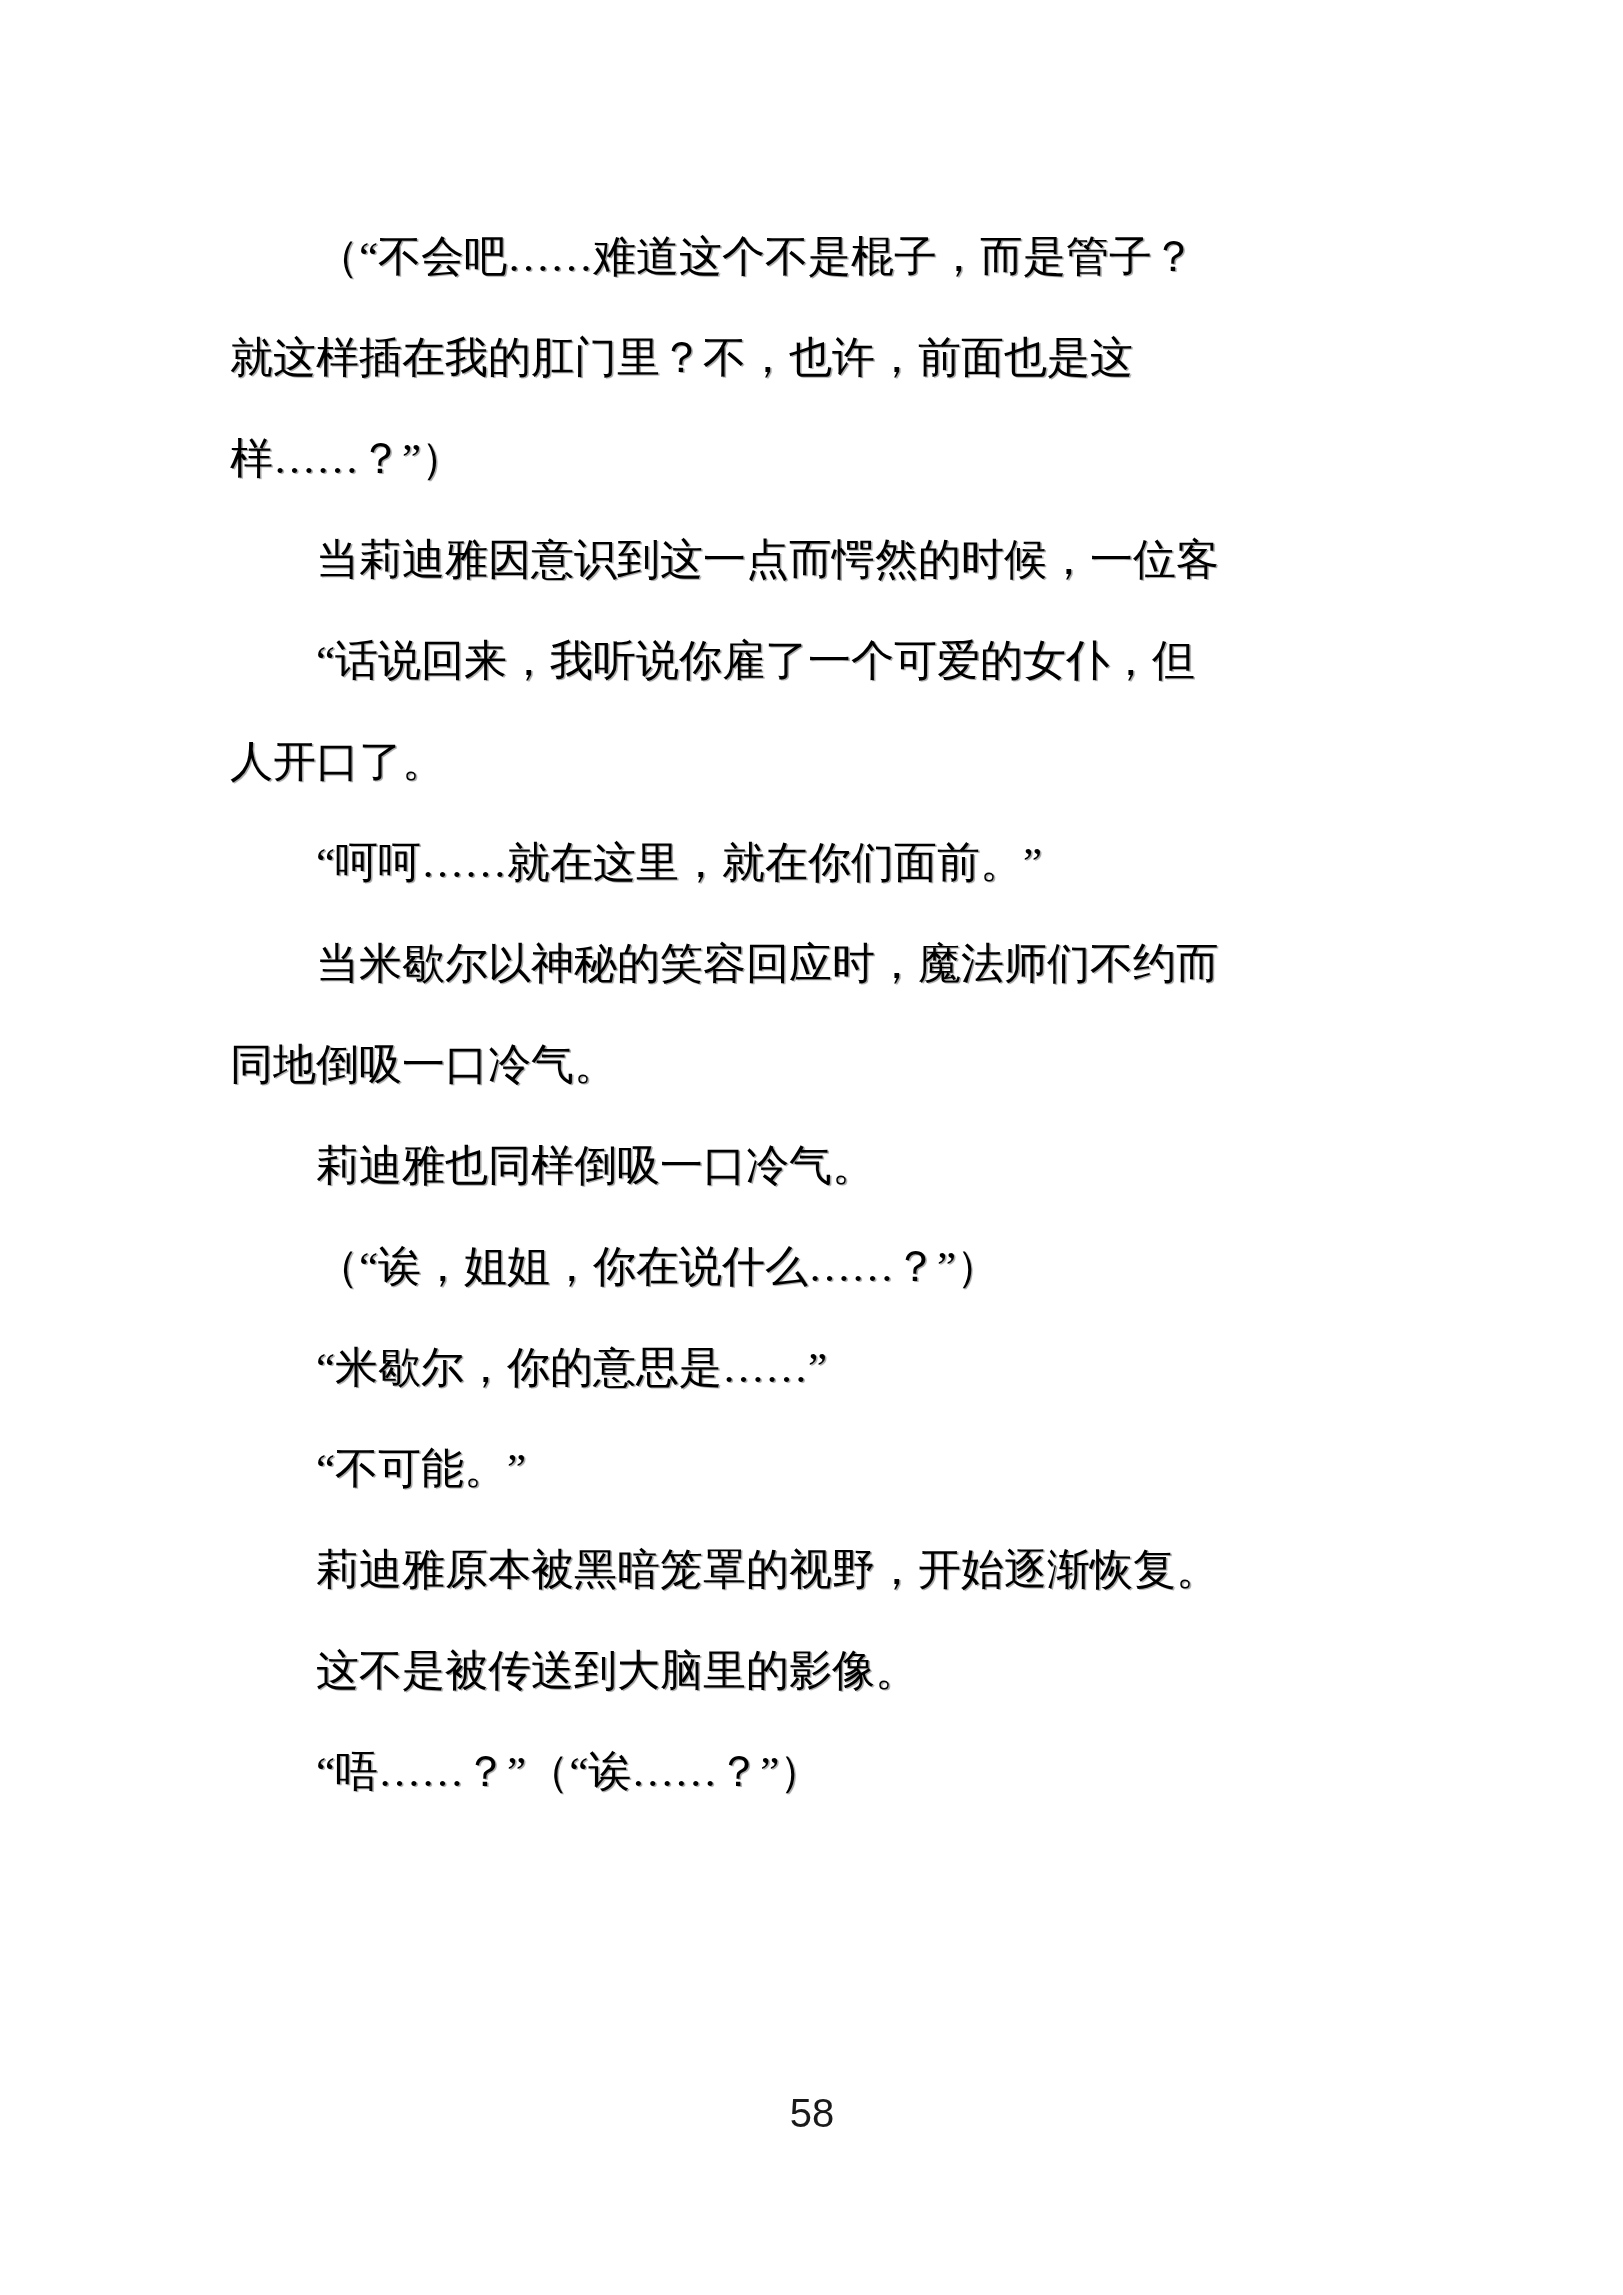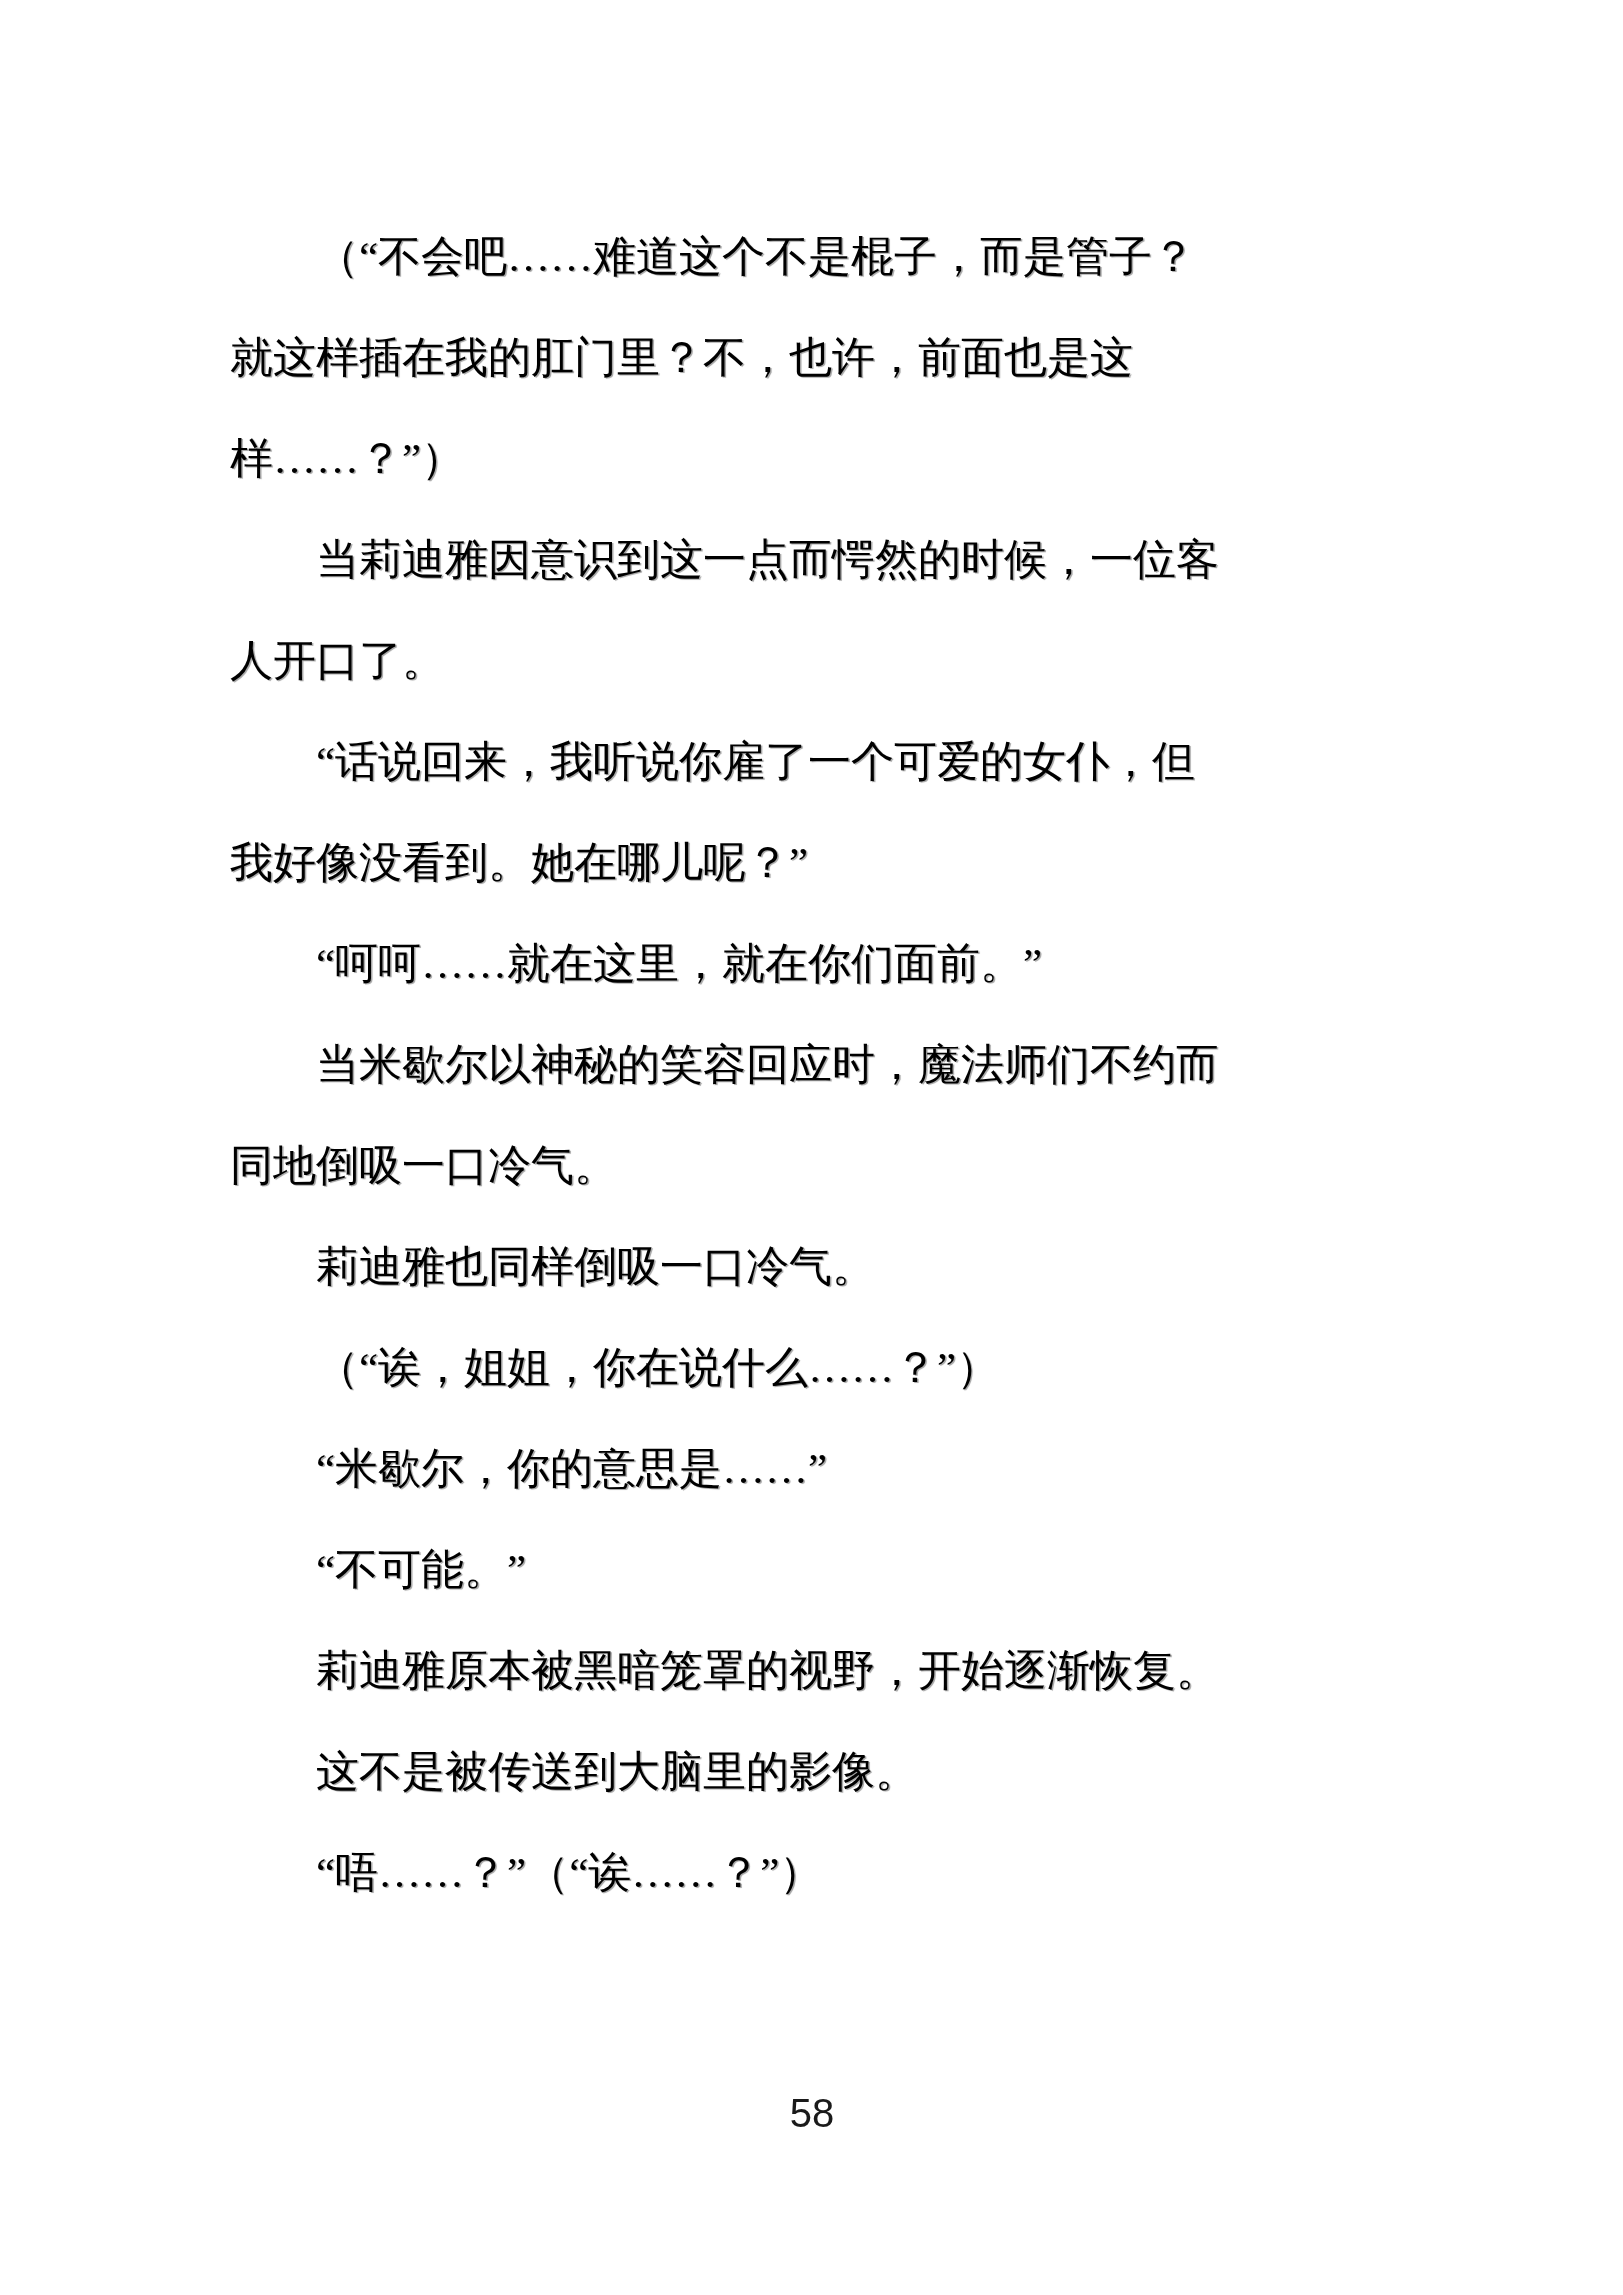--- a/index.html
+++ b/index.html
@@ -53,23 +53,22 @@
 </style>
 </head>
 <body>
 
 <div class="page">
   <div class="text-block" id="text-block">
       <div class="line indent">（“不会吧……难道这个不是棍子，而是管子？</div>
       <div class="line">就这样插在我的肛门里？不，也许，前面也是这</div>
       <div class="line">样……？”）</div>
       <div class="line indent">当莉迪雅因意识到这一点而愕然的时候，一位客</div>
+      <div class="line indent">“话说回来，我听说你雇了一个可爱的女仆，但</div>
       <div class="line">人开口了。</div>
-      <div class="line indent">“话说回来，我听说你雇了一个可爱的女仆，但</div>
-      <div class="line">我好像没看到。她在哪儿呢？”</div>
       <div class="line indent">“呵呵……就在这里，就在你们面前。”</div>
       <div class="line indent">当米歇尔以神秘的笑容回应时，魔法师们不约而</div>
       <div class="line">同地倒吸一口冷气。</div>
       <div class="line indent">莉迪雅也同样倒吸一口冷气。</div>
       <div class="line indent">（“诶，姐姐，你在说什么……？”）</div>
       <div class="line indent">“米歇尔，你的意思是……”</div>
       <div class="line indent">“不可能。”</div>
       <div class="line indent">莉迪雅原本被黑暗笼罩的视野，开始逐渐恢复。</div>
       <div class="line indent">这不是被传送到大脑里的影像。</div>
       <div class="line indent">“唔……？”（“诶……？”）</div>

